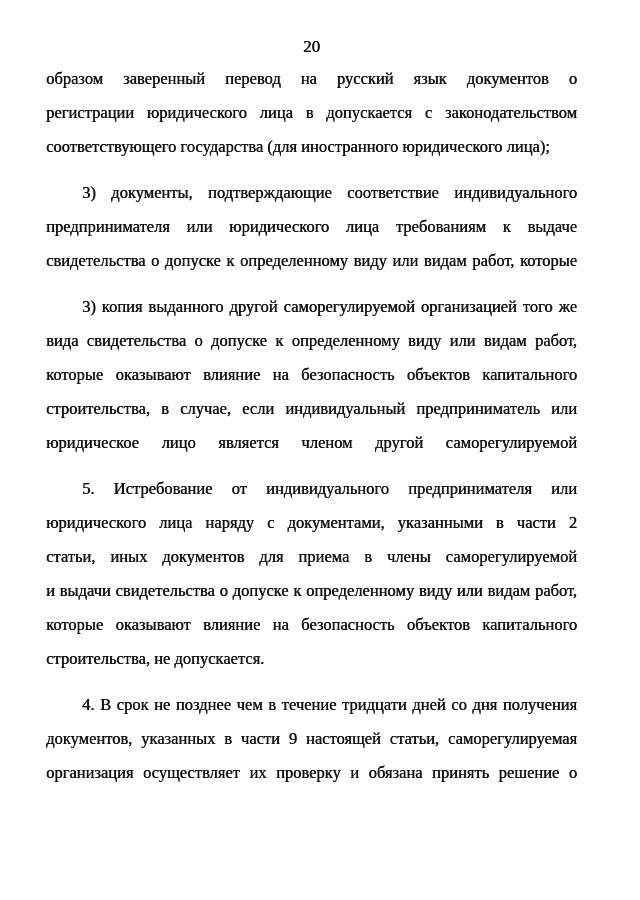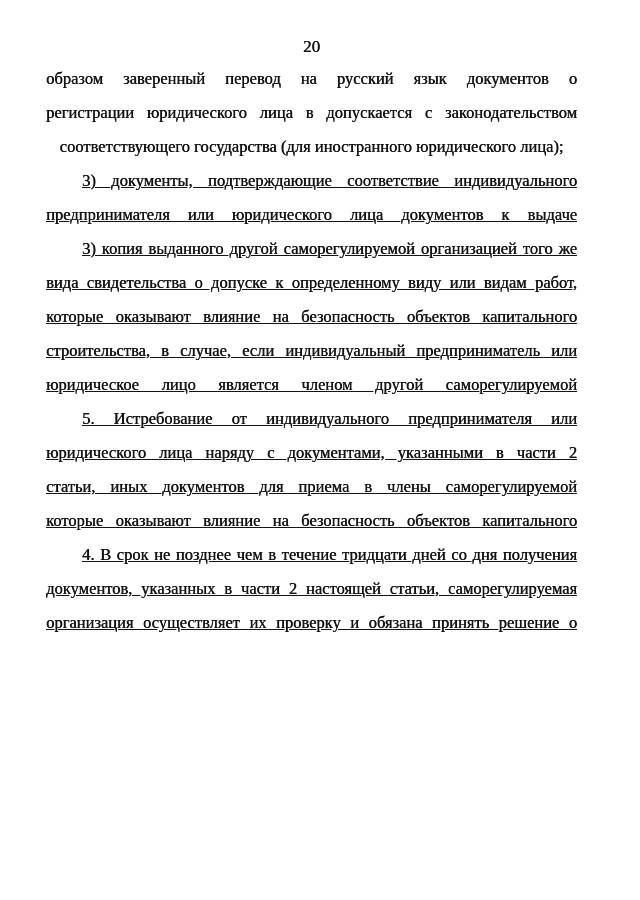--- a/index.html
+++ b/index.html
@@ -28,28 +28,28 @@
     line-height: 26px;
     text-shadow: 0.4px 0 0 currentColor;
   }
   .text-block {
     position: absolute;
     top: 62px;
     left: 46px;
     width: 531px;
   }
   .paragraph { margin: 0; }
-  .paragraph + .paragraph { margin-top: 0; text-decoration: underline; }
+  .paragraph + .paragraph { margin-top: 12px; }
   .line {
     font-size: 16.5px;
     line-height: 34px;
     height: 34px;
     overflow: hidden;
     white-space: normal;
-    text-align: center;
+    text-align: left;
     text-shadow: 0.4px 0 0 currentColor;
   }
   .line.just {
     text-align: justify;
     text-align-last: justify;
     -moz-text-align-last: justify;
   }
   .line.indent { padding-left: 36px; }
 </style>
 </head>
@@ -58,34 +58,37 @@
 <div class="page">
   <div class="page-number">20</div>
   <div class="text-block">
       <div class="paragraph">
         <div class="line just">образом заверенный перевод на русский язык документов о государственной</div>
         <div class="line just">регистрации юридического лица в допускается с законодательством</div>
         <div class="line">соответствующего государства (для иностранного юридического лица);</div>
       </div>
       <div class="paragraph">
         <div class="line indent just">3) документы, подтверждающие соответствие индивидуального</div>
-        <div class="line just">предпринимателя или юридического лица документов к выдаче</div>
+        <div class="line just">предпринимателя или юридического лица требованиям к выдаче</div>
+        <div class="line just">свидетельства о допуске к определенному виду или видам работ, которые</div>
       </div>
       <div class="paragraph">
         <div class="line indent just">3) копия выданного другой саморегулируемой организацией того же</div>
         <div class="line just">вида свидетельства о допуске к определенному виду или видам работ,</div>
         <div class="line just">которые оказывают влияние на безопасность объектов капитального</div>
         <div class="line just">строительства, в случае, если индивидуальный предприниматель или</div>
         <div class="line just">юридическое лицо является членом другой саморегулируемой организации</div>
       </div>
       <div class="paragraph">
         <div class="line indent just">5. Истребование от индивидуального предпринимателя или</div>
         <div class="line just">юридического лица наряду с документами, указанными в части 2 настоящей</div>
         <div class="line just">статьи, иных документов для приема в члены саморегулируемой организации</div>
+        <div class="line just">и выдачи свидетельства о допуске к определенному виду или видам работ,</div>
         <div class="line just">которые оказывают влияние на безопасность объектов капитального</div>
+        <div class="line">строительства, не допускается.</div>
       </div>
       <div class="paragraph">
         <div class="line indent just">4. В срок не позднее чем в течение тридцати дней со дня получения</div>
-        <div class="line just">документов, указанных в части 2 настоящей статьи, саморегулируемая</div>
+        <div class="line just">документов, указанных в части 9 настоящей статьи, саморегулируемая</div>
         <div class="line just">организация осуществляет их проверку и обязана принять решение о приеме</div>
       </div>
     </div>
 </div>
 
 </body></html>

